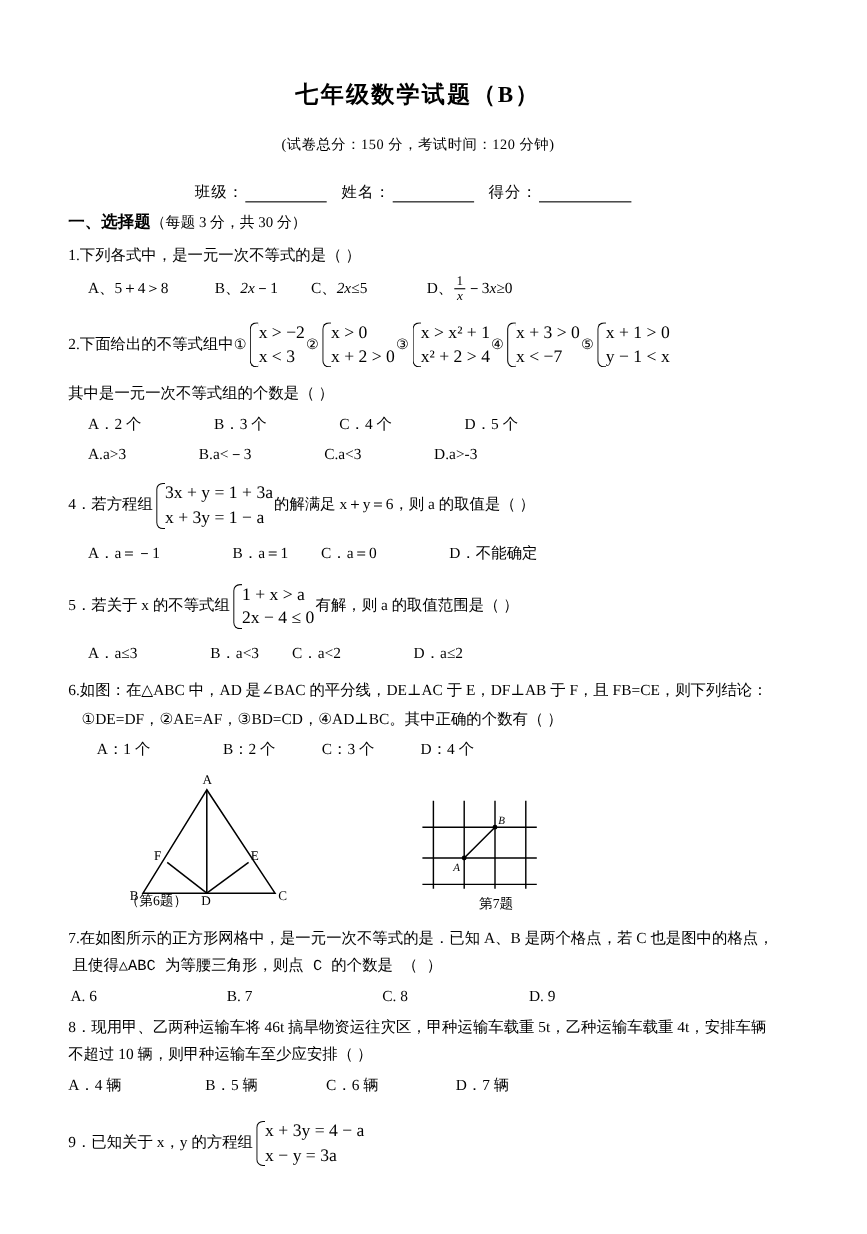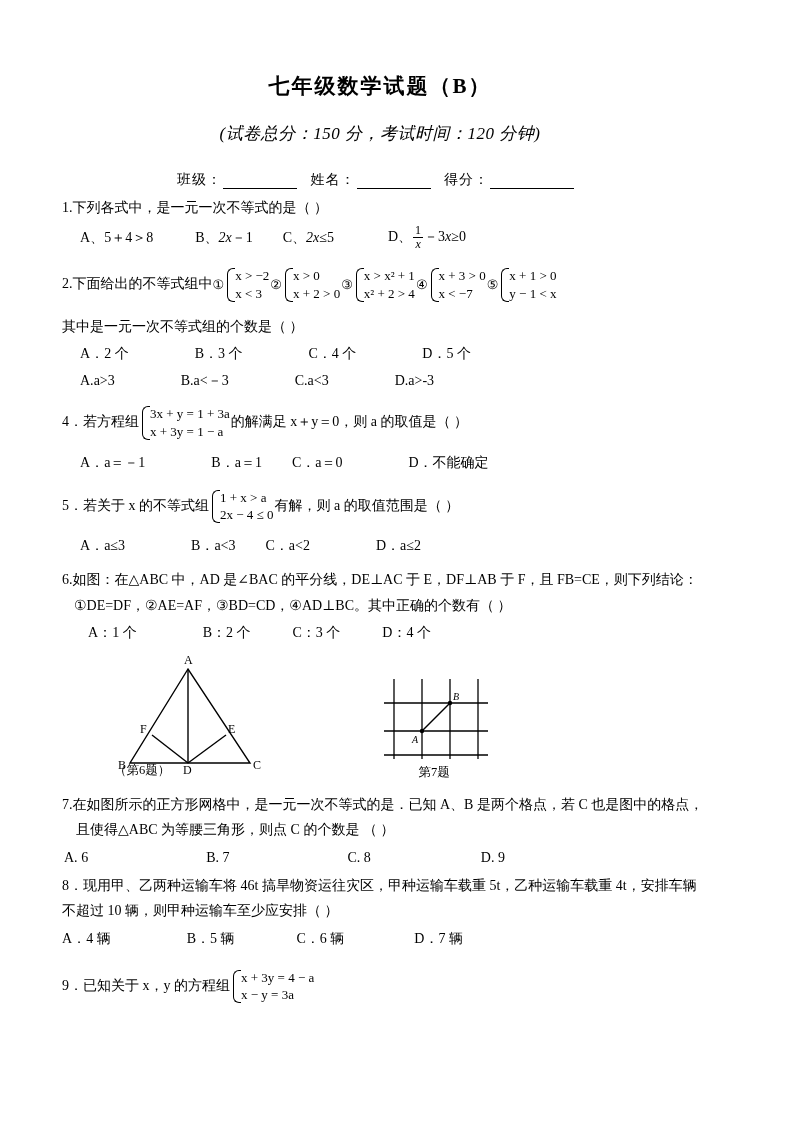--- a/index.html
+++ b/index.html
@@ -25,24 +25,23 @@
   .doc-title {
     text-align: center;
     font-size: 21px;
     font-weight: bold;
     letter-spacing: 2px;
     margin: 0;
     padding-top: 72px;
   }
   .subtitle {
     text-align: center;
-    font-size: 17px;
+    font-size: 13px;
     margin-top: 22px;
     letter-spacing: 0.5px;
-    font-style: italic;
   }
   .id-line {
     text-align: center;
     font-size: 14px;
     margin-top: 26px;
     letter-spacing: 1px;
   }
   .blank {
     display: inline-block;
     border-bottom: 1px solid #000;
@@ -99,21 +98,21 @@
   .frac .den { display:block; padding: 0 2px; }
 
   
   .sys {
     display: inline-block;
     vertical-align: middle;
     position: relative;
     padding-left: 10px;
     margin: 0 1px;
     line-height: 1.35;
-    font-size: 13px;
+    font-size: 16px;
   }
   .sys::before {
     content: "";
     position: absolute;
     left: 2px;
     top: 1px;
     bottom: 1px;
     width: 7px;
     border-left: 1.3px solid #000;
     border-top: 1.3px solid #000;
@@ -136,21 +135,21 @@
   .fig-tri { position: absolute; left: 48px; top: 0; }
   .fig-grid { position: absolute; left: 318px; top: 22px; }
   .cap6 {
     position: absolute;
     left: 52px;
     top: 108px;
     font-size: 12.5px;
   }
   .cap7 {
     position: absolute;
-    left: 317px;
+    left: 334px;
     top: 110px;
     font-size: 12.5px;
     width: 110px;
     text-align: center;
   }
   .inlineq { white-space: nowrap; }
 </style>
 </head>
 <body>
 
@@ -161,20 +160,23 @@
   <div class="subtitle">(试卷总分：150 分，考试时间：120 分钟)</div>
 
   <div class="id-line">
     <span>班级：</span><span class="blank"></span>
     <span>姓名：</span><span class="blank"></span>
     <span>得分：</span><span class="blank wide"></span>
   </div>
 
   <div class="content">
 
+    <div class="sec-head">
+      <span>一、</span><span>选择题</span><span class="pts">（每题 3 分，共 30 分）</span>
+    </div>
 
     <div class="q">
       <span>1.</span><span>下列各式中，是一元一次不等式的是（    ）</span>
     </div>
     <div class="opts">
       <span class="op"><span>A、</span><span>5＋4＞8</span></span><span class="sp1"></span><span class="op"><span>B、</span><span class="mi">2x</span>－1</span><span class="sp2"></span><span class="op"><span>C、</span><span class="mi">2x</span>≤5</span><span class="sp3"></span><span class="op"><span>D、</span><span class="frac"><span class="num">1</span><span class="den mi">x</span></span>－3<span class="mi">x</span>≥0</span>
     </div>
 
     <div class="q" style="margin-top:16px;">
       <span class="inlineq"><span>2.</span><span>下面给出的不等式组中</span><span class="circnum">①</span><span class="sys"><span class="row">x &gt; −2</span><span class="row">x &lt; 3</span></span><span class="circnum">②</span><span class="sys"><span class="row">x &gt; 0</span><span class="row">x + 2 &gt; 0</span></span><span class="circnum">③</span><span class="sys"><span class="row">x &gt; x² + 1</span><span class="row">x² + 2 &gt; 4</span></span><span class="circnum">④</span><span class="sys"><span class="row">x + 3 &gt; 0</span><span class="row">x &lt; −7</span></span><span class="circnum">⑤</span><span class="sys"><span class="row">x + 1 &gt; 0</span><span class="row">y − 1 &lt; x</span></span></span>
@@ -182,21 +184,21 @@
     <div class="q q-tight" style="margin-top:14px;">其中是一元一次不等式组的个数是（        ）</div>
     <div class="opts">
       <span class="op"><span>A．</span><span>2 个</span></span><span class="sp4"></span><span class="op"><span>B．</span><span>3 个</span></span><span class="sp4"></span><span class="op"><span>C．</span><span>4 个</span></span><span class="sp4"></span><span class="op"><span>D．</span><span>5 个</span></span>
     </div>
 
     <div class="opts">
       <span class="op"><span>A.</span><span>a&gt;3</span></span><span class="sp4"></span><span class="op"><span>B.</span><span>a&lt;－3</span></span><span class="sp4"></span><span class="op"><span>C.</span><span>a&lt;3</span></span><span class="sp4"></span><span class="op"><span>D.</span><span>a&gt;-3</span></span>
     </div>
 
     <div class="q" style="margin-top:14px;">
-      <span>4．</span><span>若方程组</span><span class="sys"><span class="row">3x + y = 1 + 3a</span><span class="row">x + 3y = 1 − a</span></span><span>的解满足 x＋y＝0，则 a 的取值是（        ）</span>
+      <span>4．</span><span>若方程组</span><span class="sys"><span class="row">3x + y = 1 + 3a</span><span class="row">x + 3y = 1 − a</span></span><span>的解满足 x＋y＝6，则 a 的取值是（        ）</span>
     </div>
     <div class="opts" style="margin-top:12px;">
       <span class="op"><span>A．</span><span>a＝－1</span></span><span class="sp4"></span><span class="op"><span>B．</span><span>a＝1</span></span><span class="sp2"></span><span class="op"><span>C．</span><span>a＝0</span></span><span class="sp4"></span><span class="op"><span>D．</span><span>不能确定</span></span>
     </div>
 
     <div class="q" style="margin-top:16px;">
       <span>5．</span><span>若关于 x 的不等式组</span><span class="sys"><span class="row">1 + x &gt; a</span><span class="row">2x − 4 ≤ 0</span></span><span>有解，则 a 的取值范围是（        ）</span>
     </div>
     <div class="opts" style="margin-top:12px;">
       <span class="op"><span>A．</span><span>a≤3</span></span><span class="sp4"></span><span class="op"><span>B．</span><span>a&lt;3</span></span><span class="sp2"></span><span class="op"><span>C．</span><span>a&lt;2</span></span><span class="sp4"></span><span class="op"><span>D．</span><span>a≤2</span></span>
@@ -251,21 +253,21 @@
           <text x="32" y="68" font-size="10" font-style="italic" font-family="Liberation Serif, serif">A</text>
           <text x="73" y="25" font-size="10" font-style="italic" font-family="Liberation Serif, serif">B</text>
         </svg>
       </div>
       <div class="cap7">第7题</div>
     </div>
 
     <div class="q" style="margin-top:2px;">
       <span>7.</span><span>在如图所示的正方形网格中，是一元一次不等式的是．已知 A、B 是两个格点，若 C 也是图中的格点，</span>
     </div>
-    <div class="q q-tight" style="margin-left:14px;">
+    <div class="q q-tight" style="margin-left:4px;font-family:Liberation Mono, monospace;">
       <span>且使得△ABC 为等腰三角形，则点 C 的个数是     （    ）</span>
     </div>
     <div class="opts" style="margin-left:2px;">
       <span class="op"><span>A.</span>&nbsp;<span>6</span></span><span style="display:inline-block;width:118px;"></span><span class="op"><span>B.</span>&nbsp;<span>7</span></span><span style="display:inline-block;width:118px;"></span><span class="op"><span>C.</span>&nbsp;<span>8</span></span><span style="display:inline-block;width:110px;"></span><span class="op"><span>D.</span>&nbsp;<span>9</span></span>
     </div>
 
     <div class="q" style="margin-top:8px;">
       <span>8．</span><span>现用甲、乙两种运输车将 46t 搞旱物资运往灾区，甲种运输车载重 5t，乙种运输车载重 4t，安排车辆</span>
     </div>
     <div class="q q-tight" style="margin-left:0px;">

